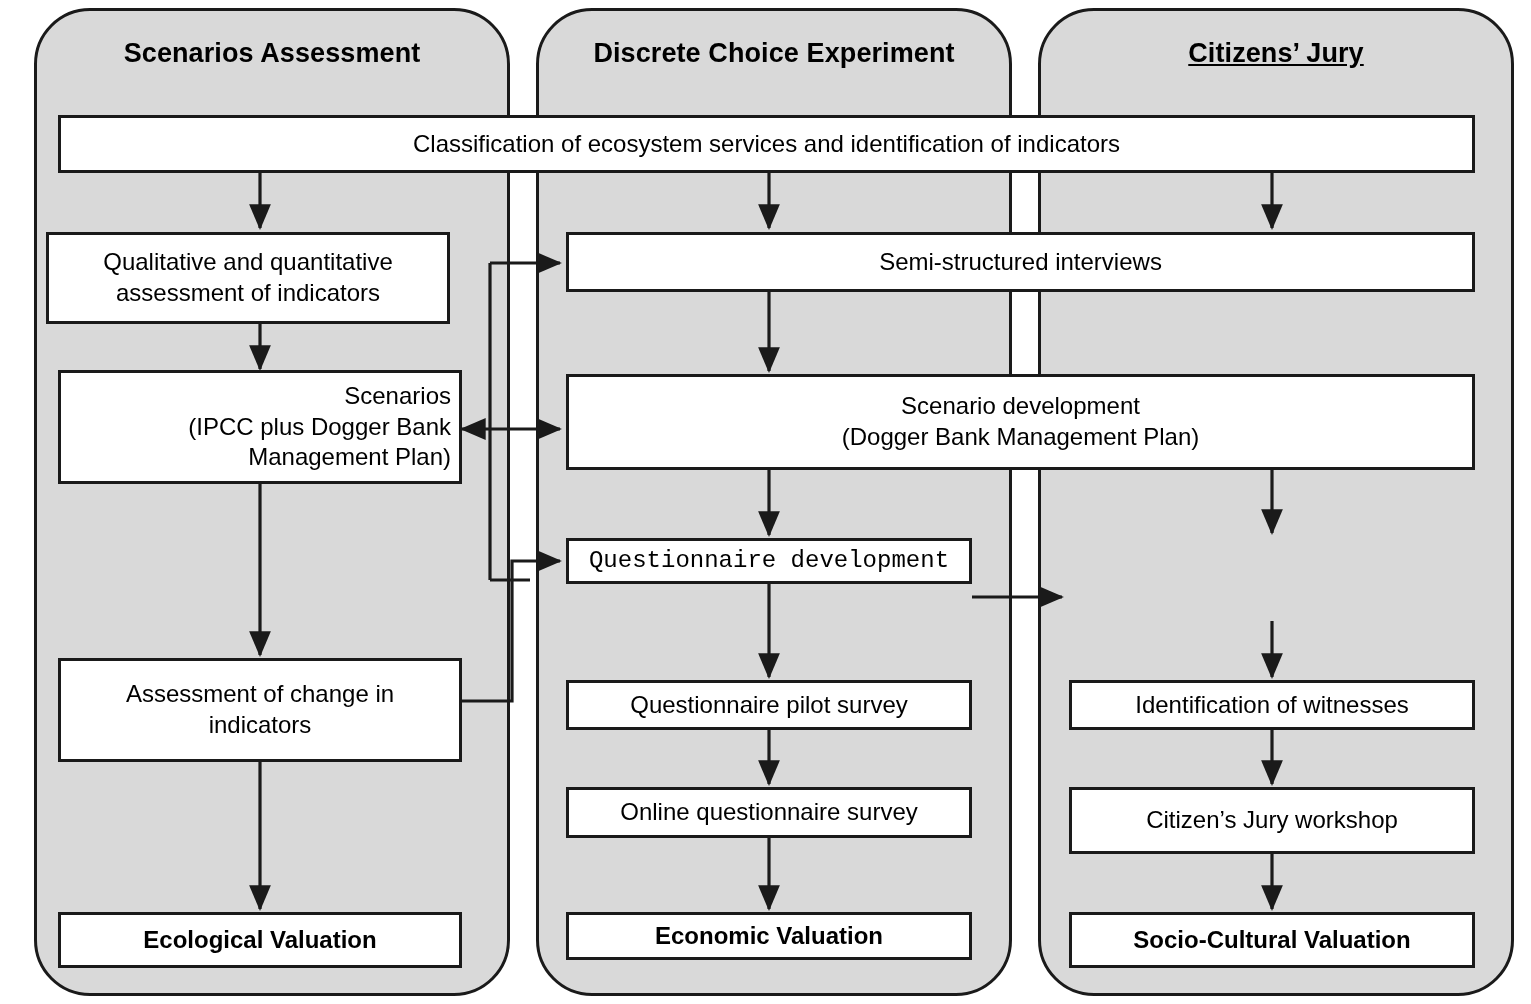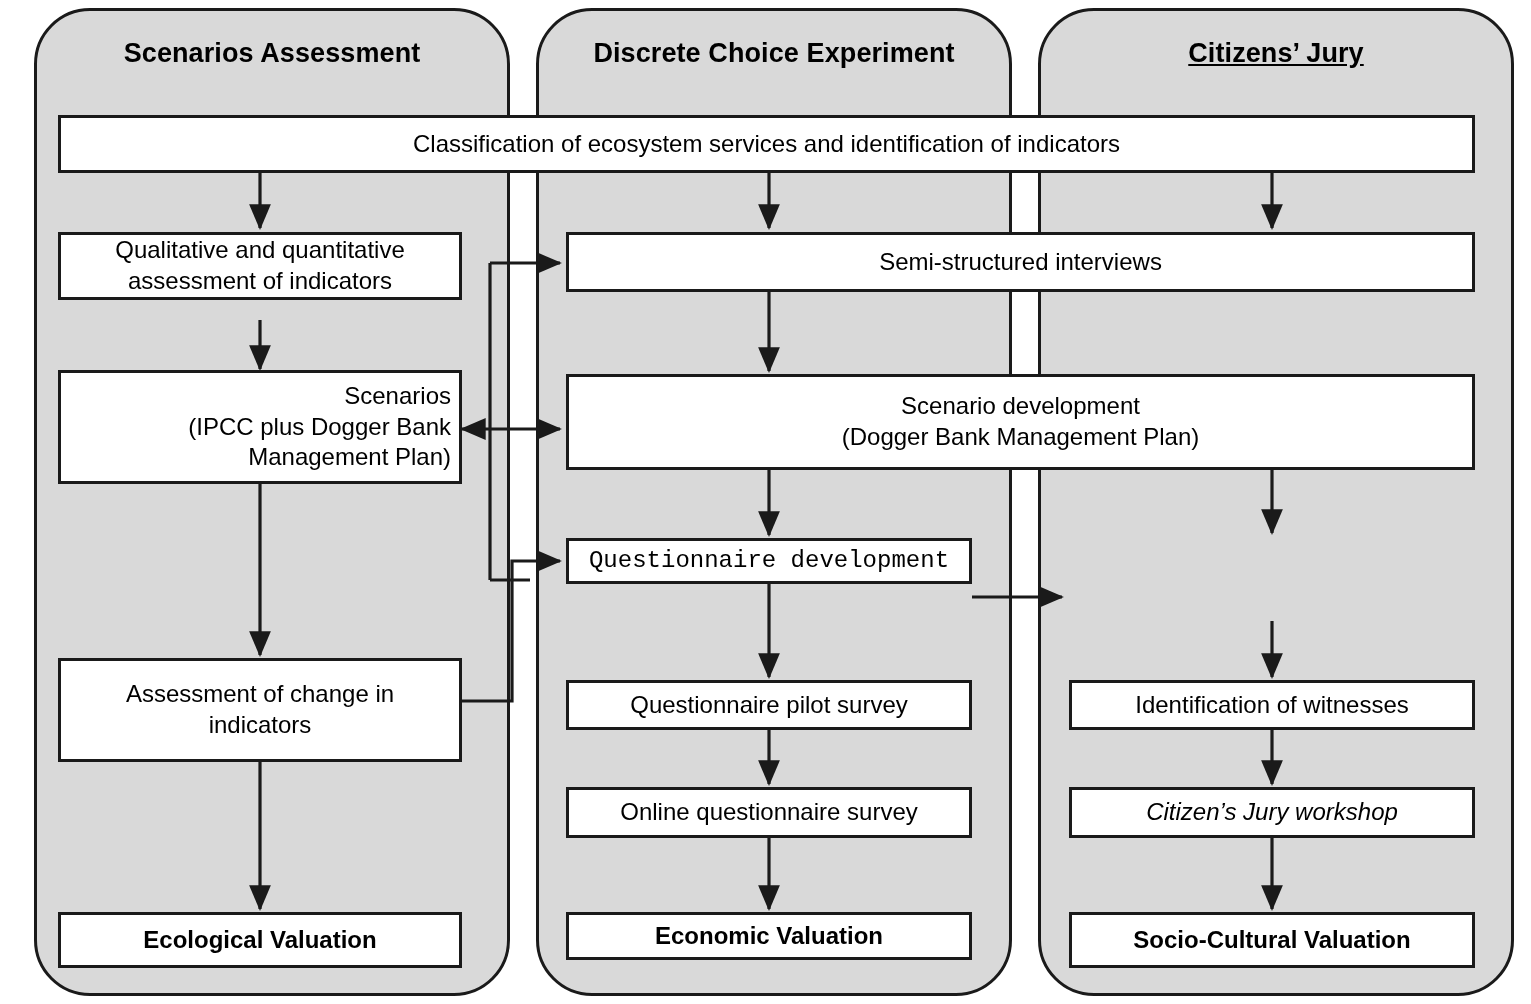--- a/index.html
+++ b/index.html
@@ -117,21 +117,21 @@
       <path d="M462,429 L560,429" marker-start="url(#arrowrev)" marker-end="url(#arrow)"></path>
 
       <path d="M972,597 L1062,597" marker-end="url(#arrow)"></path>
     </g>
   </svg>
 
   <div class="node" style="left:58px; top:115px; width:1417px; height:58px;">
     <span>Classification of ecosystem services and identification of indicators</span>
   </div>
 
-  <div class="node" style="left:58px; top:232px; width:404px; height:68px;">
+  <div class="node" style="left:46px; top:232px; width:404px; height:92px;">
     <div class="lines">
       <span>Qualitative and quantitative</span>
       <span>assessment of indicators</span>
     </div>
   </div>
 
   <div class="node" style="left:58px; top:370px; width:404px; height:114px;text-align:right;">
     <div class="lines">
       <span>Scenarios</span>
       <span>(IPCC plus Dogger Bank</span>
@@ -175,21 +175,21 @@
 
   <div class="node bold" style="left:566px; top:912px; width:406px; height:48px;">
     <span>Economic Valuation</span>
   </div>
 
 
   <div class="node" style="left:1069px; top:680px; width:406px; height:50px;">
     <span>Identification of witnesses</span>
   </div>
 
-  <div class="node" style="left:1069px; top:787px; width:406px; height:51px;font-style:italic;">
+  <div class="node" style="left:1069px; top:787px; width:406px; height:67px;">
     <span>Citizen’s Jury workshop</span>
   </div>
 
   <div class="node bold" style="left:1069px; top:912px; width:406px; height:56px;">
     <span>Socio-Cultural Valuation</span>
   </div>
 
 </div>
 
 </body></html>

